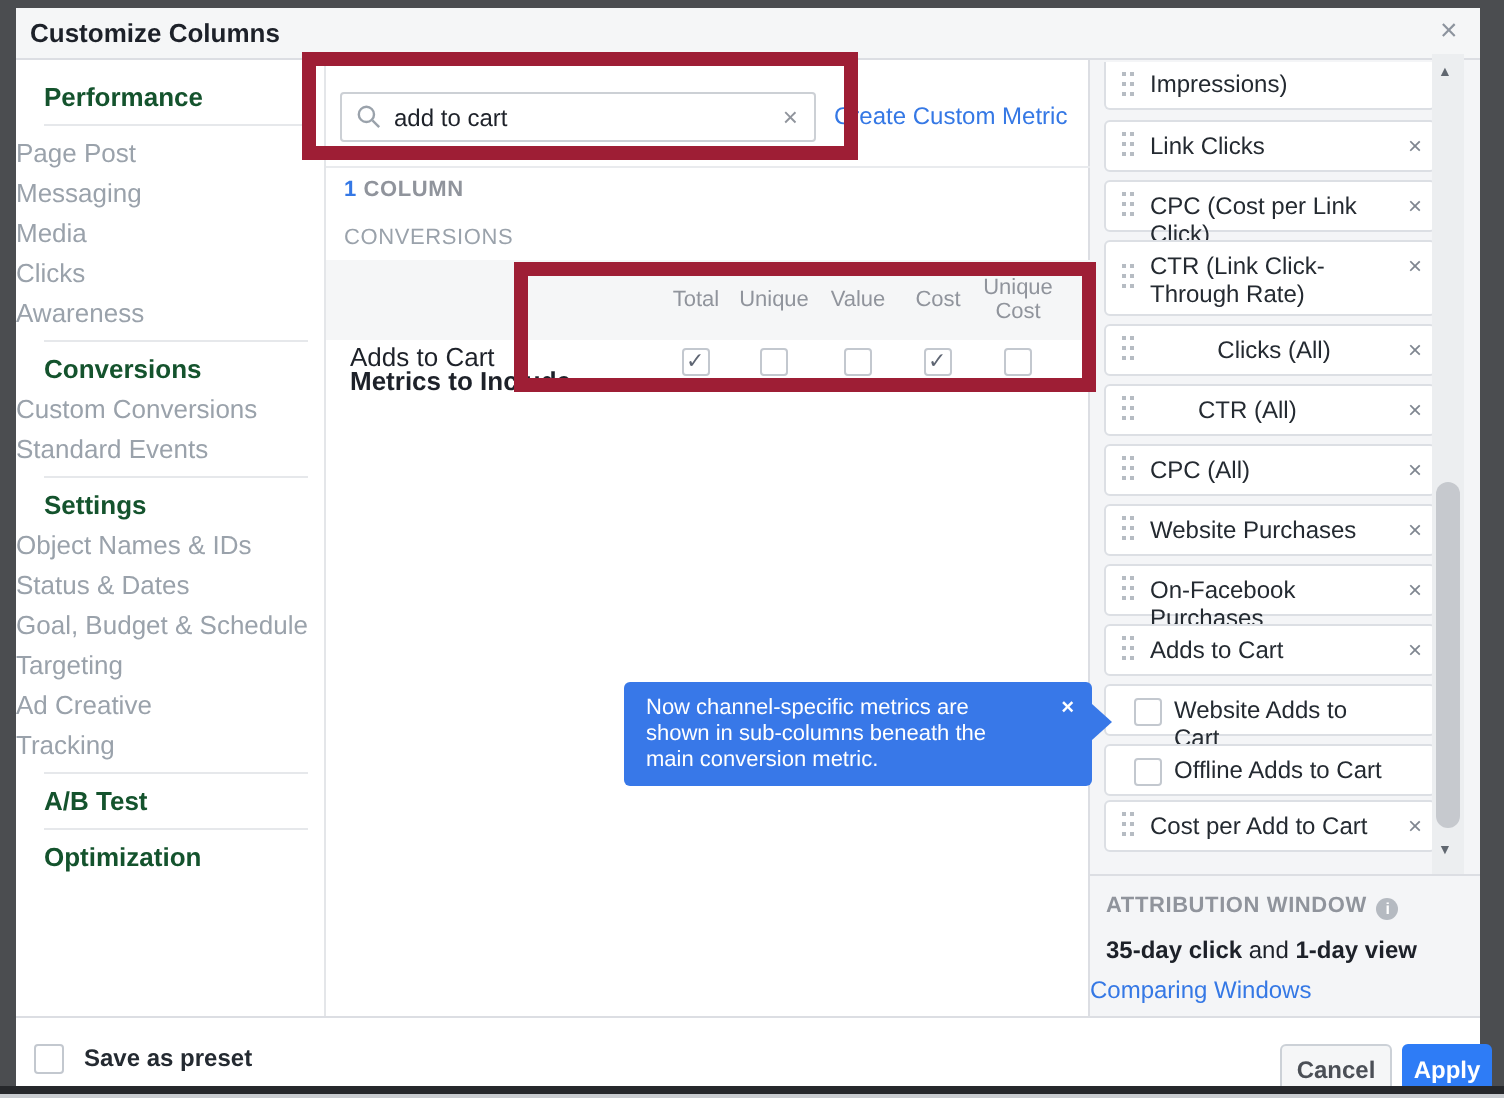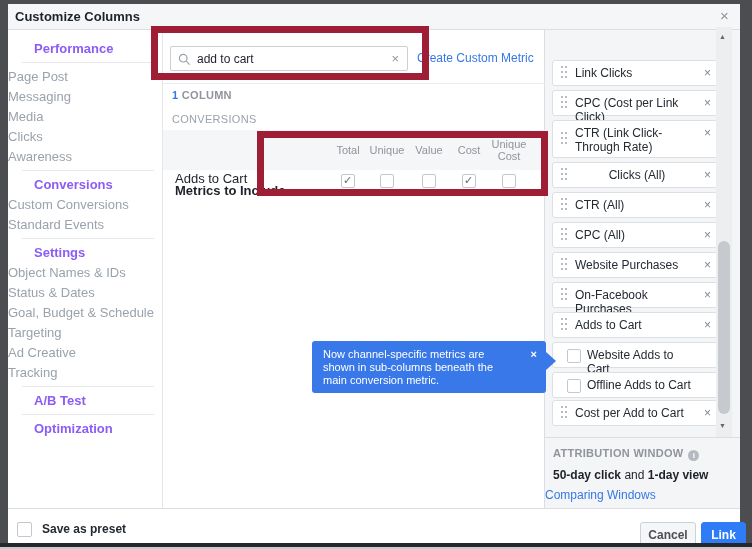--- a/index.html
+++ b/index.html
@@ -9,21 +9,21 @@
   .modal{position:absolute;left:8px;top:4px;width:680px;height:539px;background:#fff;}
   .mheader{position:absolute;left:0;top:0;width:732px;height:26px;background:#f5f6f7;
     border-bottom:1px solid #dcdee3;box-sizing:border-box;}
   .mtitle{position:absolute;left:7px;top:5px;font-size:13px;font-weight:bold;color:#1d2129;}
   .mclose{position:absolute;left:712px;top:4px;font-size:15px;color:#8d949e;cursor:pointer;line-height:16px;}
   .bottomline{position:absolute;left:0;top:543px;width:752px;height:4px;background:#26282b;}
   .bottomstrip{position:absolute;left:0;top:547px;width:752px;height:2px;background:#c9ccd0;}
   
   .sidebar{position:absolute;left:0;top:26px;width:155px;height:478px;background:#fff;
     border-right:1px solid #e4e6e9;box-sizing:border-box;padding-top:9px;}
-  .side-group{height:20px;line-height:20px;padding-left:26px;font-size:13px;font-weight:bold;color:#8b5cf6;cursor:pointer;}
+  .side-group{height:20px;line-height:20px;padding-left:14px;font-size:13px;font-weight:bold;color:#14532d;cursor:pointer;}
   .side-sub{height:20px;line-height:20px;font-size:13px;color:#9aa2ab;cursor:pointer;}
   .side-div{height:1px;background:#e6e8eb;margin:3px 8px 4px 14px;}
   
   .middle{position:absolute;left:155px;top:26px;width:382px;height:482px;background:#fff;
     border-right:1px solid #dcdee3;box-sizing:border-box;}
   .searchbox{position:absolute;left:162px;top:42px;width:238px;height:25px;background:#fff;
     border:1px solid #ccd0d5;border-radius:2px;box-sizing:border-box;}
   .searchtxt{position:absolute;left:26px;top:5px;font-size:12px;color:#1d2129;}
   .searchclear{position:absolute;right:8px;top:4px;font-size:13px;color:#90949c;cursor:pointer;}
   .searchicon{position:absolute;left:7px;top:5px;}
@@ -148,41 +148,45 @@
     <div class="colcell" style="left:477px;">Unique Cost</div>
 
     <div class="rowlabel">Adds to Cart</div>
     <div class="cb checked" style="left:333px;top:170px;"></div>
     <div class="cb" style="left:372px;top:170px;"></div>
     <div class="cb" style="left:414px;top:170px;"></div>
     <div class="cb checked" style="left:454px;top:170px;"></div>
     <div class="cb" style="left:494px;top:170px;"></div>
 
     <div class="panel">
+      <div class="card noTop" style="top:1px;height:24px;">
+        <span class="dots"></span>
+        <span class="lab" style="padding-top:4px;">Impressions)</span>
+      </div>
       <div class="card" style="top:30px;height:26px;">
         <span class="dots"></span>
         <span class="lab">Link Clicks</span>
         <span class="x">×</span>
       </div>
       <div class="card" style="top:60px;height:26px;">
         <span class="dots"></span>
         <span class="lab">CPC (Cost per Link Click)</span>
         <span class="x">×</span>
       </div>
       <div class="card" style="top:90px;height:38px;">
         <span class="dots"></span>
         <span class="lab">CTR (Link Click-Through Rate)</span>
         <span class="x">×</span>
       </div>
       <div class="card" style="top:132px;height:26px;text-align:center;">
         <span class="dots"></span>
         <span class="lab">Clicks (All)</span>
         <span class="x">×</span>
       </div>
-      <div class="card" style="top:162px;height:26px;">
+      <div class="card" style="top:162px;height:26px;padding-left:24px;">
         <span class="dots"></span>
         <span class="lab">CTR (All)</span>
         <span class="x">×</span>
       </div>
       <div class="card" style="top:192px;height:26px;">
         <span class="dots"></span>
         <span class="lab">CPC (All)</span>
         <span class="x">×</span>
       </div>
       <div class="card" style="top:222px;height:26px;">
@@ -219,30 +223,30 @@
   <div class="scrollcol"></div>
   <div class="scrollarrow" style="top:33px;">▲</div>
   <div class="scrollthumb"></div>
   <div class="scrollarrow" style="top:422px;">▼</div>
 
   <div class="attrib" style="left:545px;">
     <div class="attr-h">
       <span>ATTRIBUTION WINDOW</span><span class="info-i">i</span>
     </div>
     <div class="attr-line">
-      <b>50-day click</b><span> and </span><b>1-day view</b>
+      <b>35-day click</b><span> and </span><b>1-day view</b>
     </div>
     <div class="attr-link">Comparing Windows</div>
   </div>
 
   <div class="footer" style="left:8px;top:508px;padding-left:10px;">
     <div class="f-cb"></div>
     <div class="f-lab">Save as preset</div>
     <div class="btn btn-cancel">Cancel</div>
-    <div class="btn btn-apply">Link</div>
+    <div class="btn btn-apply">Apply</div>
   </div>
 
   <div class="tooltip">
     <div class="tt-text">Now channel-specific metrics are shown in sub-columns beneath the main conversion metric.</div>
     <div class="tt-x">×</div>
     <div class="tt-arrow"></div>
   </div>
 
   <div class="redbox" style="left:151px;top:26px;width:278px;height:54px;"></div>
   <div class="redbox" style="left:257px;top:131px;width:291px;height:65px;"></div>

